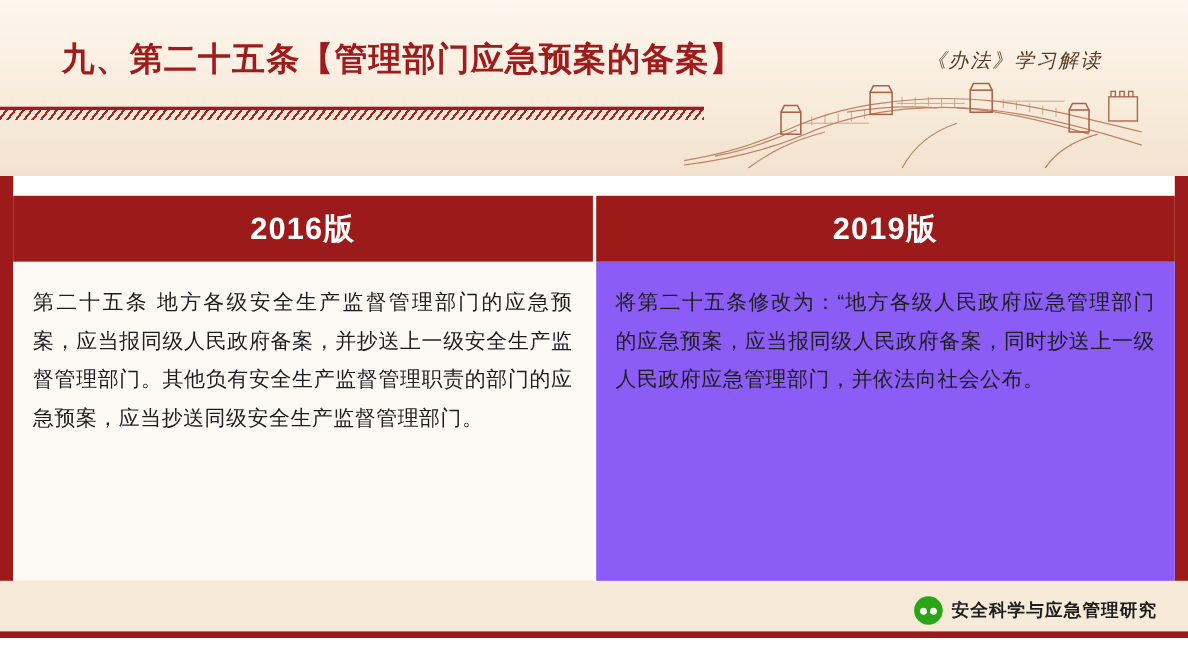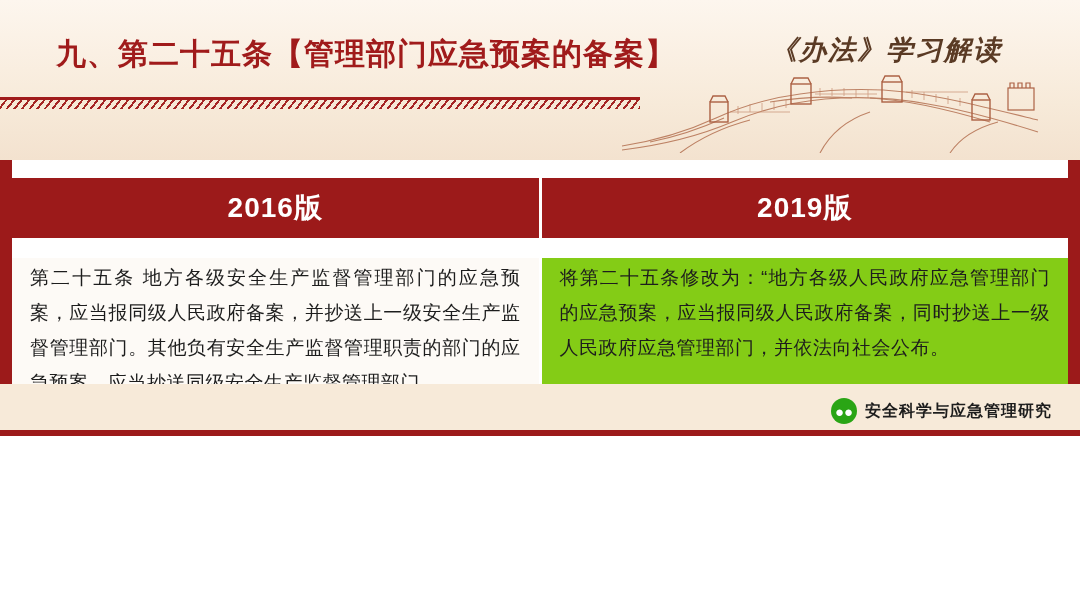--- a/index.html
+++ b/index.html
@@ -9,21 +9,21 @@
   body {
     width: 1080px;
     height: 608px;
     overflow: hidden;
     font-family: "Liberation Sans", sans-serif;
     background: #ffffff;
   }
   .slide {
     position: relative;
     width: 1080px;
-    height: 436px;
+    height: 580px;
     background: #ffffff;
     overflow: hidden;
   }
 
   
   .header {
     position: absolute;
     left: 0; top: 0;
     width: 1080px;
     height: 160px;
@@ -62,25 +62,25 @@
       -52deg,
       #a01b1b 0px, #a01b1b 2px,
       #f6e9d7 2px, #f6e9d7 6px
     );
     opacity: .95;
   }
 
   .brand-script {
     position: absolute;
     right: 78px;
-    top: 32px;
+    top: 43px;
     font-family: "DejaVu Serif", "Liberation Serif", serif;
-    font-size: 27px;
+    font-size: 18px;
     font-style: italic;
-    font-weight: bold;
+    font-weight: normal;
     color: #5a3a24;
     letter-spacing: 2px;
     white-space: nowrap;
   }
   .greatwall {
     position: absolute;
     right: 40px;
     top: 58px;
     width: 420px;
     height: 95px;
@@ -117,42 +117,41 @@
     top: 18px;
     width: 1056px;
     height: 380px;
     display: flex;
   }
   .col {
     position: relative;
     flex: 1 1 50%;
     display: flex;
     flex-direction: column;
-    gap: 20px;
   }
   .col-left { border-right: 3px solid #ffffff; }
 
   .col-head {
     height: 60px;
     background: #9c1a1a;
     color: #ffffff;
     font-size: 28px;
     font-weight: bold;
     display: flex;
     align-items: center;
     justify-content: center;
     letter-spacing: 1px;
   }
   .col-body {
     flex: 1 1 auto;
     background: #fdfaf6;
-    padding: 2px 18px 10px 18px;
+    padding: 20px 18px 10px 18px;
     box-sizing: border-box;
   }
-  .col-body.right { background: #84cc16; }
+  .col-body.right { background: #8b5cf6; }
 
   .para {
     font-size: 19px;
     line-height: 1.85;
     color: #1d1d1d;
     text-align: justify;
     margin: 0 0 2px 0;
     letter-spacing: .5px;
   }
   .para.indent { text-indent: 20px; }

